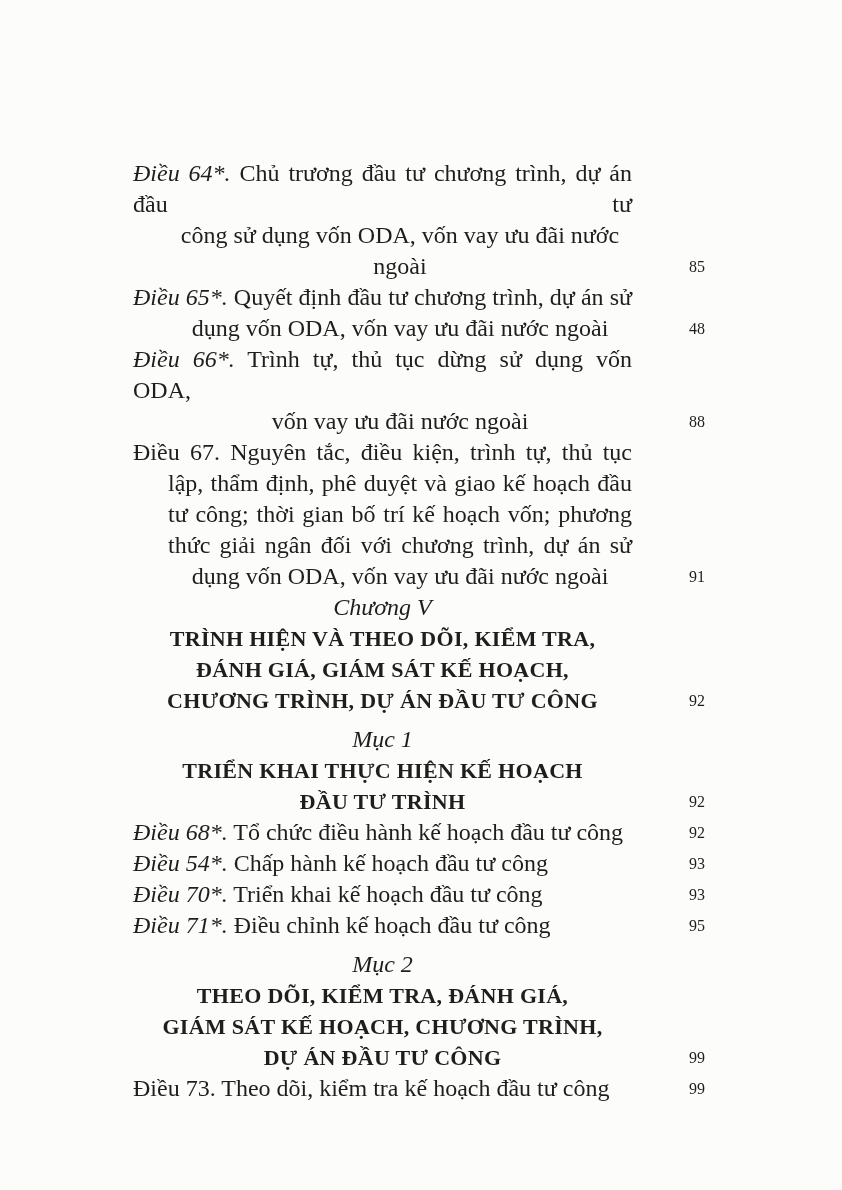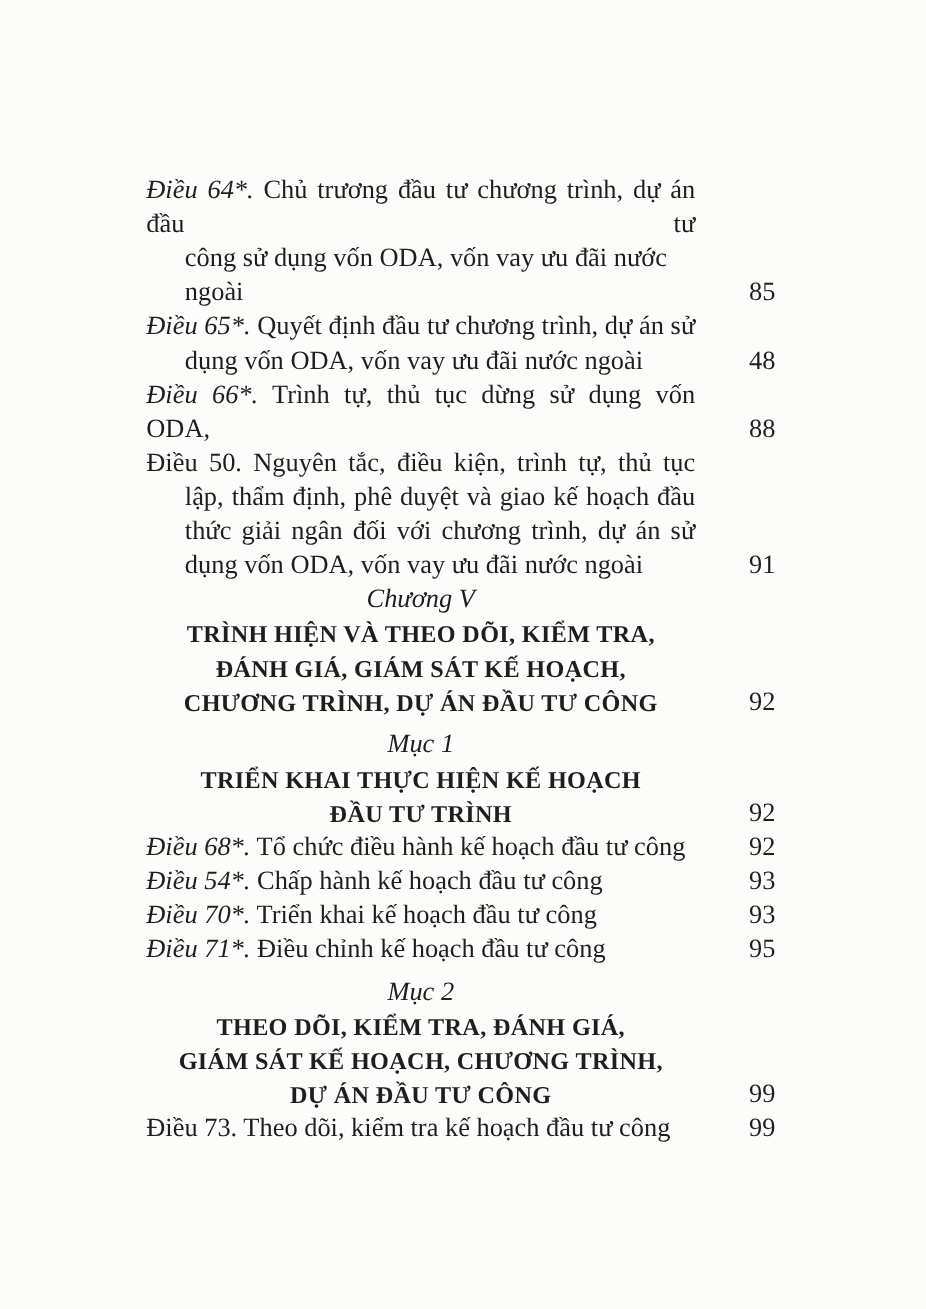--- a/index.html
+++ b/index.html
@@ -19,28 +19,28 @@
   .toc { width: 572px; }
   .entry { position: relative; width: 572px; }
   .entry.sp { margin-top: 8px; }
   .lines { width: 499px; }
   .line {
     font-size: 24px;
     line-height: 31px;
     white-space: normal;
   }
   .line.just { text-align: justify; text-align-last: justify; }
-  .line.indent { margin-left: 35px; }
+  .line.indent { margin-left: 35px; text-align: center; }
   .prefix.it { font-style: italic; }
   .heading .line { text-align: center; text-align-last: center; }
   .heading .label { font-style: italic; font-size: 24px; text-align: right; }
   .heading .caps { font-weight: 700; font-size: 22px; letter-spacing: 0.3px; }
   .pageno {
     position: absolute; right: 0; bottom: 0;
-    font-size: 24px; line-height: 31px;
+    font-size: 16px; line-height: 31px;
   }
 </style>
 </head>
 <body>
 
 <div class="page">
   <div class="toc" id="toc">
       <div class="entry article">
         <div class="lines">
           <div class="line just"><span class="prefix it">Điều 64*.</span> Chủ trương đầu tư chương trình, dự án đầu tư</div>
@@ -51,27 +51,29 @@
       <div class="entry article">
         <div class="lines">
           <div class="line just"><span class="prefix it">Điều 65*.</span> Quyết định đầu tư chương trình, dự án sử</div>
           <div class="line indent">dụng vốn ODA, vốn vay ưu đãi nước ngoài</div>
         </div>
         <span class="pageno">48</span>
       </div>
       <div class="entry article">
         <div class="lines">
           <div class="line just"><span class="prefix it">Điều 66*.</span> Trình tự, thủ tục dừng sử dụng vốn ODA,</div>
+          <div class="line indent">vốn vay ưu đãi nước ngoài</div>
         </div>
         <span class="pageno">88</span>
       </div>
       <div class="entry article">
         <div class="lines">
-          <div class="line just"><span class="prefix">Điều 50.</span> Nguyên tắc, điều kiện, trình tự, thủ tục</div>
+          <div class="line just"><span class="prefix">Điều 67.</span> Nguyên tắc, điều kiện, trình tự, thủ tục</div>
           <div class="line indent just">lập, thẩm định, phê duyệt và giao kế hoạch đầu</div>
+          <div class="line indent just">tư công; thời gian bố trí kế hoạch vốn; phương</div>
           <div class="line indent just">thức giải ngân đối với chương trình, dự án sử</div>
           <div class="line indent">dụng vốn ODA, vốn vay ưu đãi nước ngoài</div>
         </div>
         <span class="pageno">91</span>
       </div>
       <div class="entry heading">
         <div class="lines">
           <div class="line label">Chương V</div>
           <div class="line caps">TRÌNH HIỆN VÀ THEO DÕI, KIỂM TRA,</div>
           <div class="line caps">ĐÁNH GIÁ, GIÁM SÁT KẾ HOẠCH,</div>

